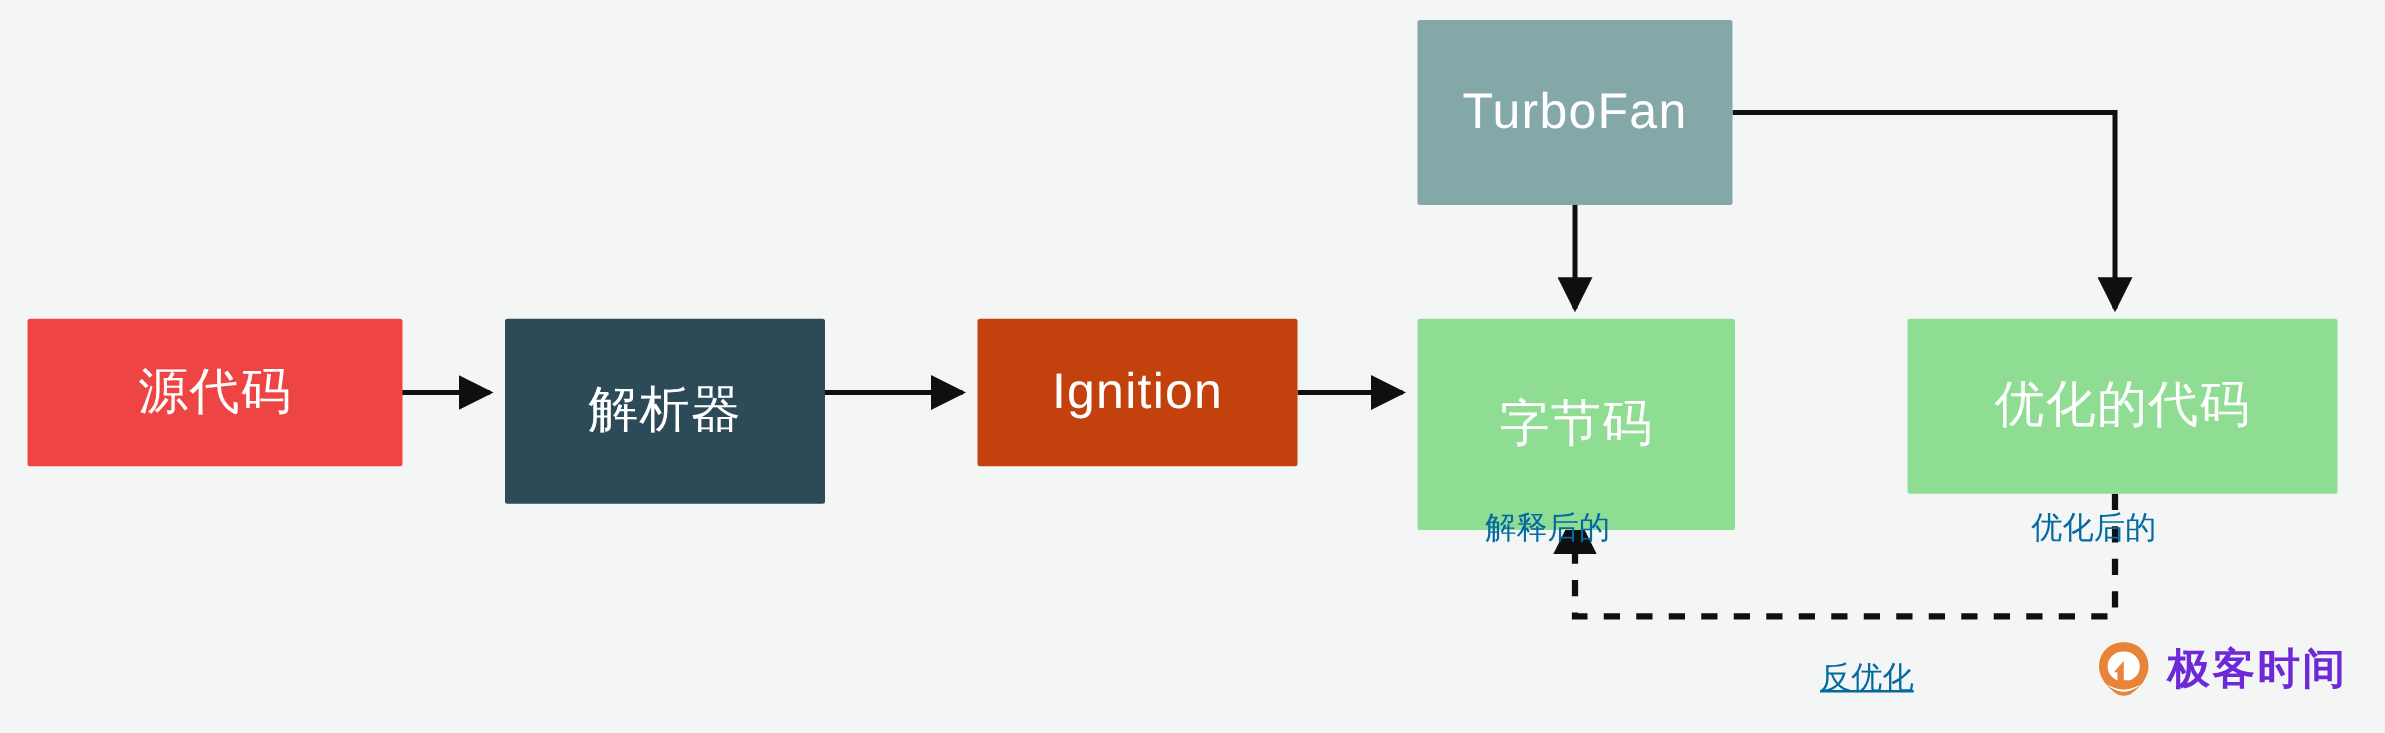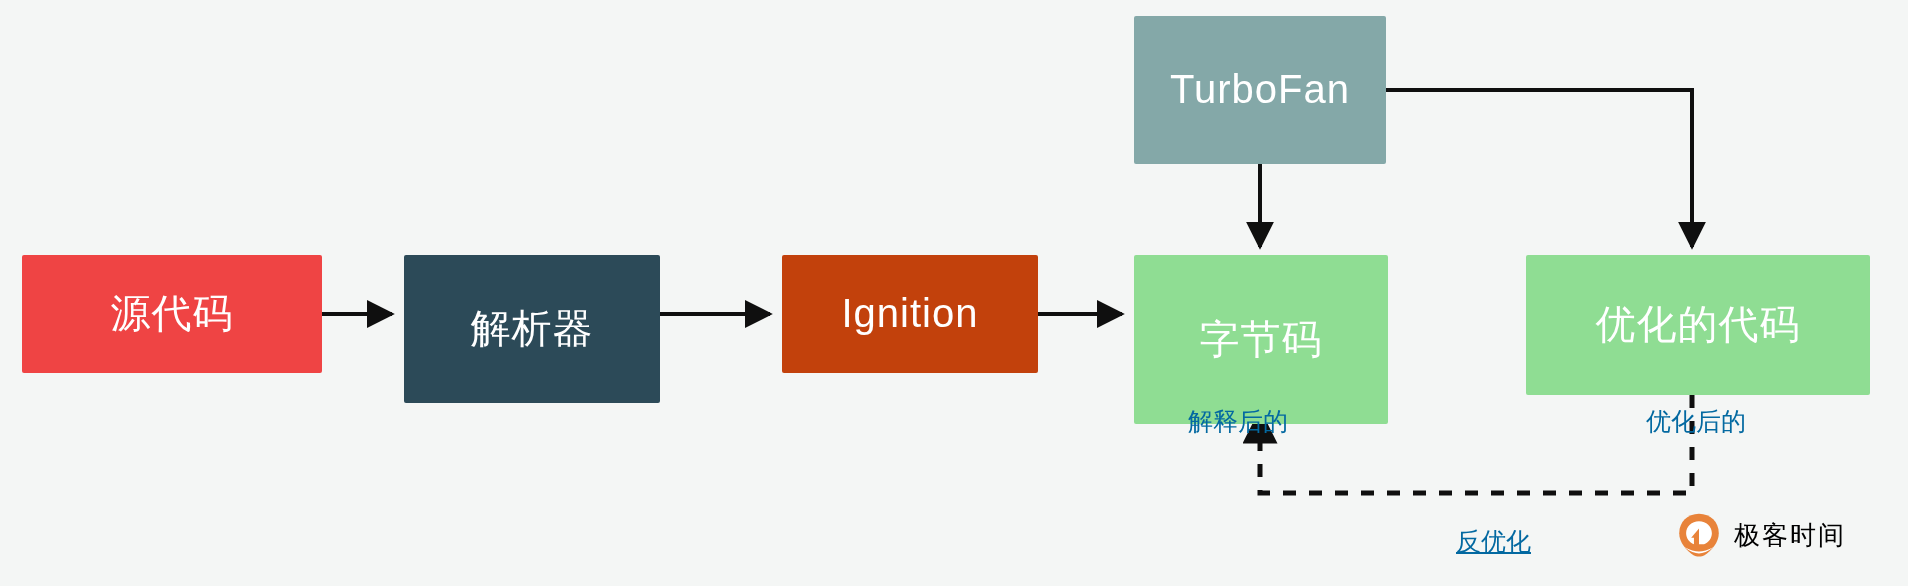--- a/index.html
+++ b/index.html
@@ -55,24 +55,24 @@
     display: flex;
     align-items: center;
     gap: 12px;
   }
   .logo-mark {
     width: 46px;
     height: 46px;
     flex: 0 0 auto;
   }
   .logo-text {
-    font-size: 26px;
-    color: #000000;
+    font-size: 34px;
+    color: #6d28d9;
     letter-spacing: 2px;
-    font-weight: 400;
+    font-weight: 700;
     line-height: 1;
   }
 </style>
 </head>
 <body>
 
 <div id="canvas">
 
   <svg id="wires" viewBox="0 0 1908 586" width="1908" height="586" aria-hidden="true">
     <defs>
@@ -125,21 +125,21 @@
   <div class="node" style="left:1134px; top:255px; width:254px; height:169px; background:#8fdd93;">
     <span class="node-label">字节码</span>
   </div>
 
   <div class="node" style="left:1514px; top:255px; width:344px; height:140px; background:#8fdd93;margin-left:12px;">
     <span class="node-label">优化的代码</span>
   </div>
 
   <div class="edge-label" style="left:1188px; top:405px;">解释后的</div>
 
-  <div class="edge-label" style="left:1625px; top:405px;margin-left:21px;">优化后的</div>
+  <div class="edge-label" style="left:1625px; top:405px;">优化后的</div>
 
   <div class="edge-label" style="left:1456px; top:525px;text-decoration:underline;">反优化</div>
 
   <div id="logo" style="left:1676px; top:512px;">
     <svg class="logo-mark" viewBox="0 0 100 100" aria-hidden="true">
       <path d="M50 4 C25 4 7 22 7 46 C7 66 22 83 38 94 C44 98 56 98 62 94 C78 83 93 66 93 46 C93 22 75 4 50 4 Z" fill="#e8833a"></path>
       <path d="M50 20 C34 20 22 31 22 46 C22 57 29 66 39 70 L39 56 L33 56 L50 36 L50 70 L61 70 C71 66 78 57 78 46 C78 31 66 20 50 20 Z" fill="#ffffff"></path>
       <path d="M18 76 C30 86 42 90 50 90 C58 90 70 86 82 76 C70 83 58 86 50 86 C42 86 30 83 18 76 Z" fill="#ffffff"></path>
     </svg>
     <span class="logo-text">极客时间</span>

